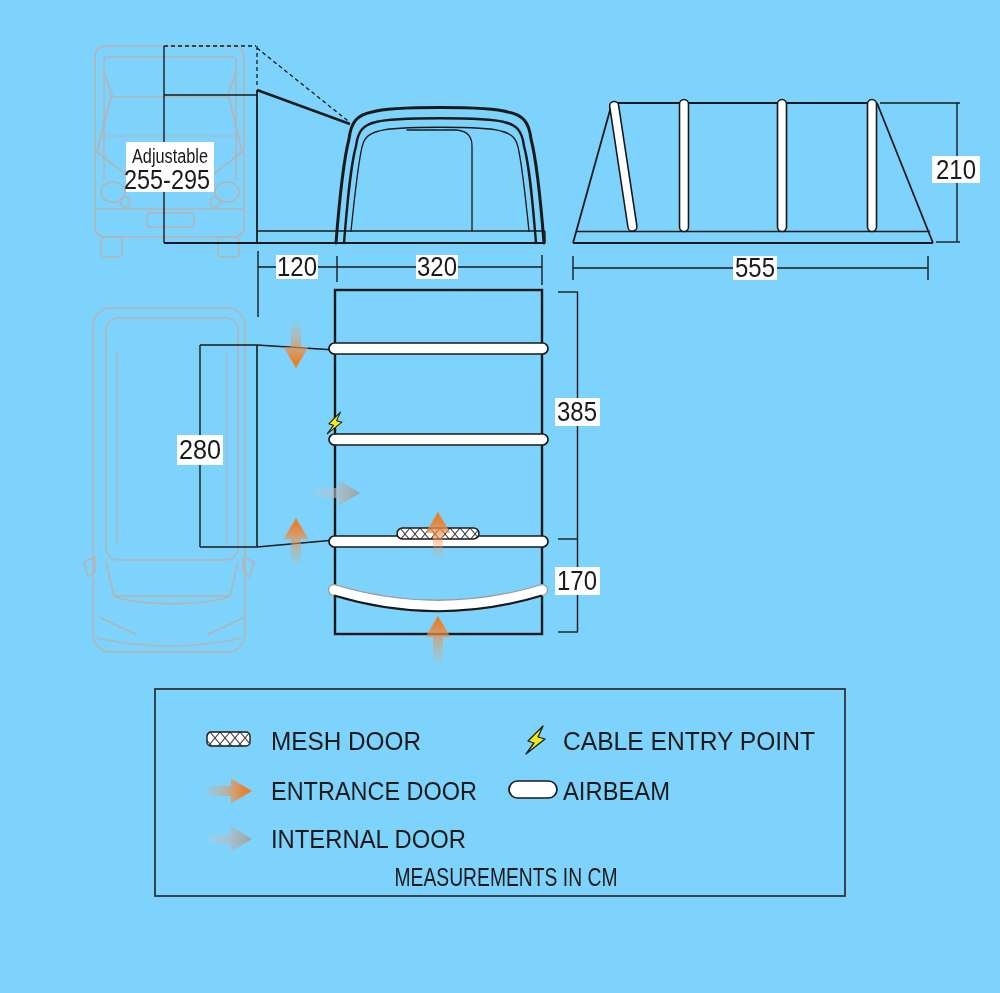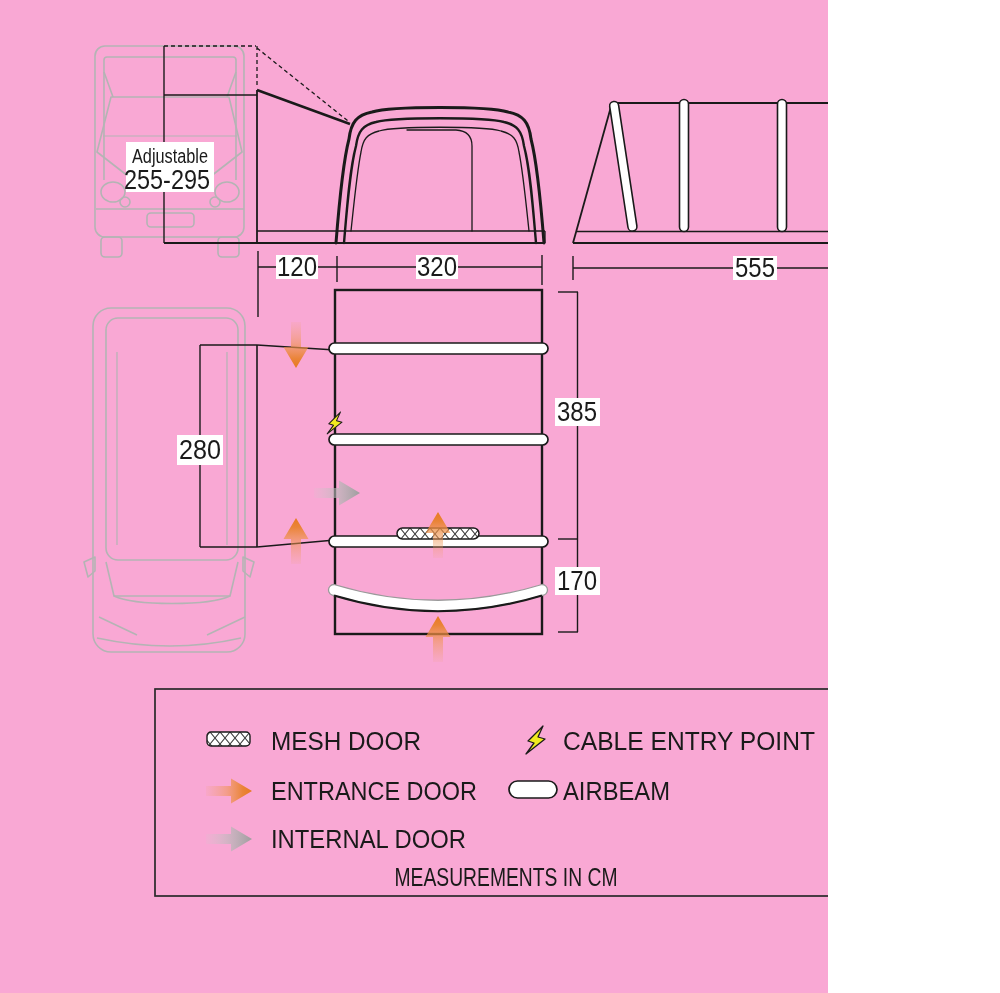--- a/index.html
+++ b/index.html
@@ -1,16 +1,16 @@
 <!DOCTYPE html>
 <html><head>
 <meta charset="utf-8">
 <style>
   html,body{margin:0;padding:0;background:#ffffff;}
-  .page{width:828px;height:993px;position:relative;background:#f9a8d4;overflow:hidden;}
+  .page{width:1000px;height:993px;position:relative;background:#7dd3fc;overflow:hidden;}
   svg text{font-family:"Liberation Sans", sans-serif;fill:#1a1a1a;}
   .dim{font-size:27px;}
   .dim-sm{font-size:20px;}
   .leg{font-size:26px;}
   .leg-sm{font-size:25px;}
 </style>
 </head>
 <body>
 
 <div class="page">

